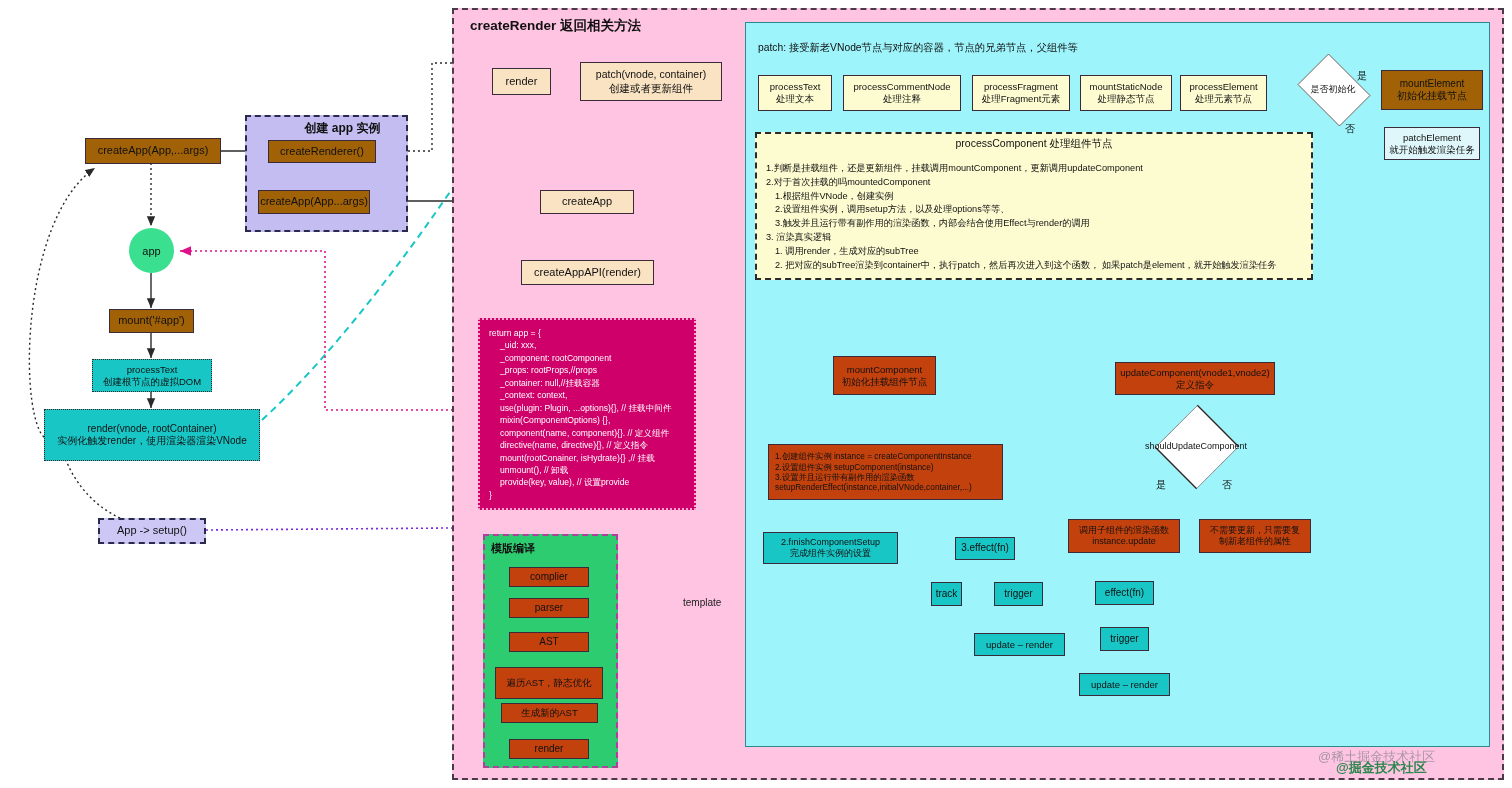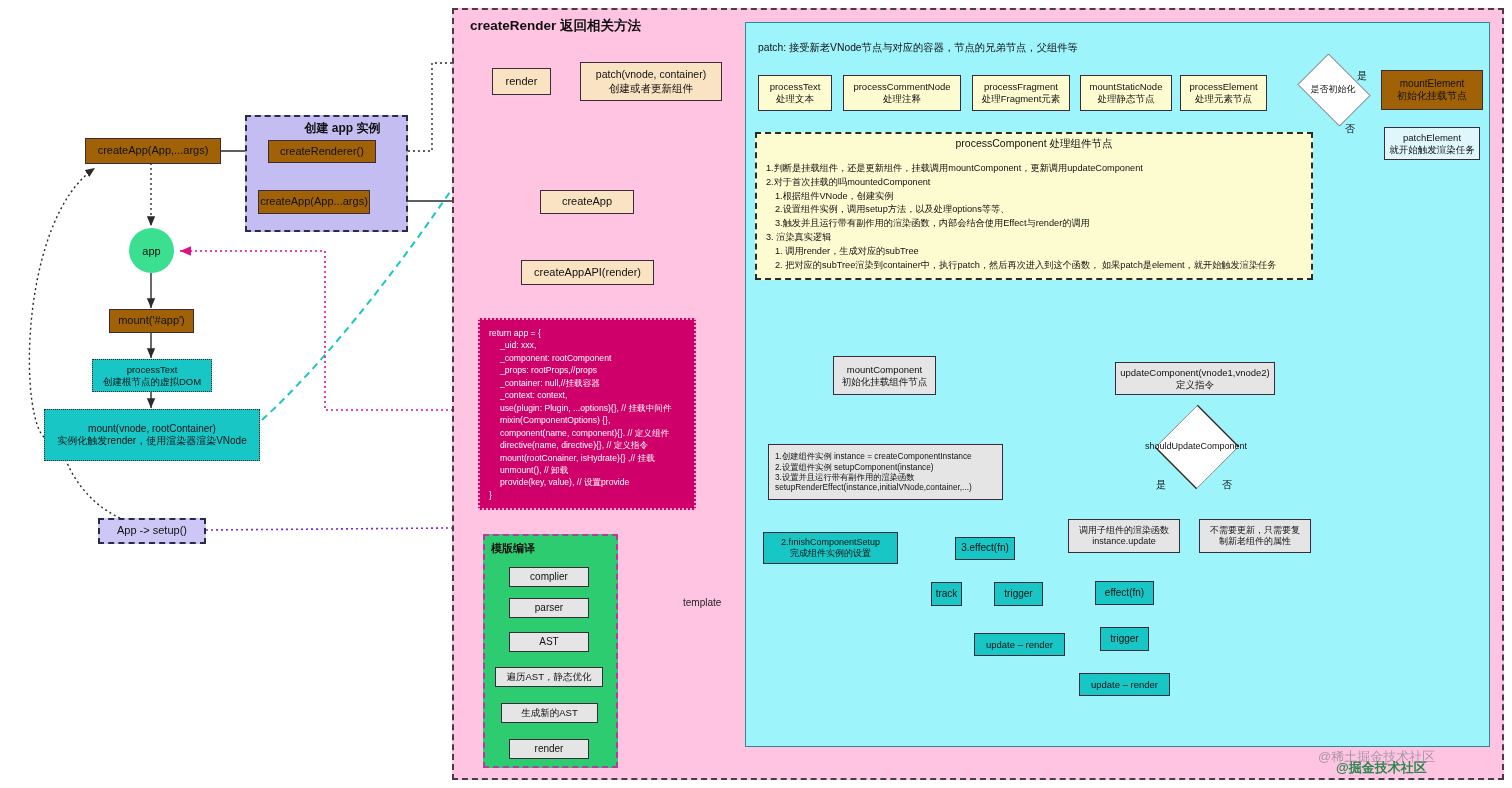--- a/index.html
+++ b/index.html
@@ -42,21 +42,21 @@
   .ind1{padding-left:12px;}
   .ind0{padding-left:3px;}
 
   .code-body{position:absolute;left:489px;top:327px;width:205px;font-size:8.6px;
              color:#fff;line-height:1.45;z-index:5;font-family:"Liberation Sans",sans-serif;}
   .code-body div{white-space:nowrap;}
   .cind{padding-left:11px;}
 
   
   .c-green{background:#a16207;}
-  .c-lgreen{background:#e5e5e5;}
+  .c-lgreen{background:#c2410c;}
   .c-tan{background:#fae3c3;}
   .c-yellow{background:#fdfbd0;}
   .c-teal{background:#19c6c6;}
   .c-cyan{background:#dff7fb;}
   .c-purple{background:#cdc7f5;border:2px dashed #2a2a4a;}
 
   .dotted-b{border:1.5px dotted #2a2a2a;}
 
   
   #app-circle{position:absolute;left:129px;top:228px;width:45px;height:45px;border-radius:50%;
@@ -250,21 +250,21 @@
   <div class="node c-green" style="left:109px;top:309px;width:85px;height:24px;font-size:11px;">
     <span>mount('#app')</span>
   </div>
 
   <div class="node c-teal dotted-b" style="left:92px;top:359px;width:120px;height:33px;font-size:9.5px;">
     <span>processText</span>
     <span>创建根节点的虚拟DOM</span>
   </div>
 
   <div class="node c-teal dotted-b" style="left:44px;top:409px;width:216px;height:52px;font-size:10px;">
-    <span>mount(vnode, rootContainer)</span>
+    <span>render(vnode, rootContainer)</span>
     <span>实例化触发render，使用渲染器渲染VNode</span>
   </div>
 
   <div class="node c-purple" style="left:98px;top:518px;width:108px;height:26px;font-size:11px;">
     <span>App -&gt; setup()</span>
   </div>
 
   <div class="node c-tan" style="left:492px;top:68px;width:59px;height:27px;font-size:11px;">
     <span>render</span>
   </div>
@@ -408,21 +408,21 @@
 
   <div class="node c-lgreen" style="left:509px;top:567px;width:80px;height:20px;font-size:10px;">
     <span>complier</span>
   </div>
   <div class="node c-lgreen" style="left:509px;top:598px;width:80px;height:20px;font-size:10px;">
     <span>parser</span>
   </div>
   <div class="node c-lgreen" style="left:509px;top:632px;width:80px;height:20px;font-size:10px;">
     <span>AST</span>
   </div>
-  <div class="node c-lgreen" style="left:495px;top:667px;width:108px;height:20px;font-size:9.5px;">
+  <div class="node c-lgreen" style="left:495px;top:667px;width:108px;height:32px;font-size:9.5px;">
     <span>遍历AST，静态优化</span>
   </div>
   <div class="node c-lgreen" style="left:501px;top:703px;width:97px;height:20px;font-size:9.5px;">
     <span>生成新的AST</span>
   </div>
   <div class="node c-lgreen" style="left:509px;top:739px;width:80px;height:20px;font-size:10px;">
     <span>render</span>
   </div>
 
   <div id="watermark">@稀土掘金技术社区</div>

